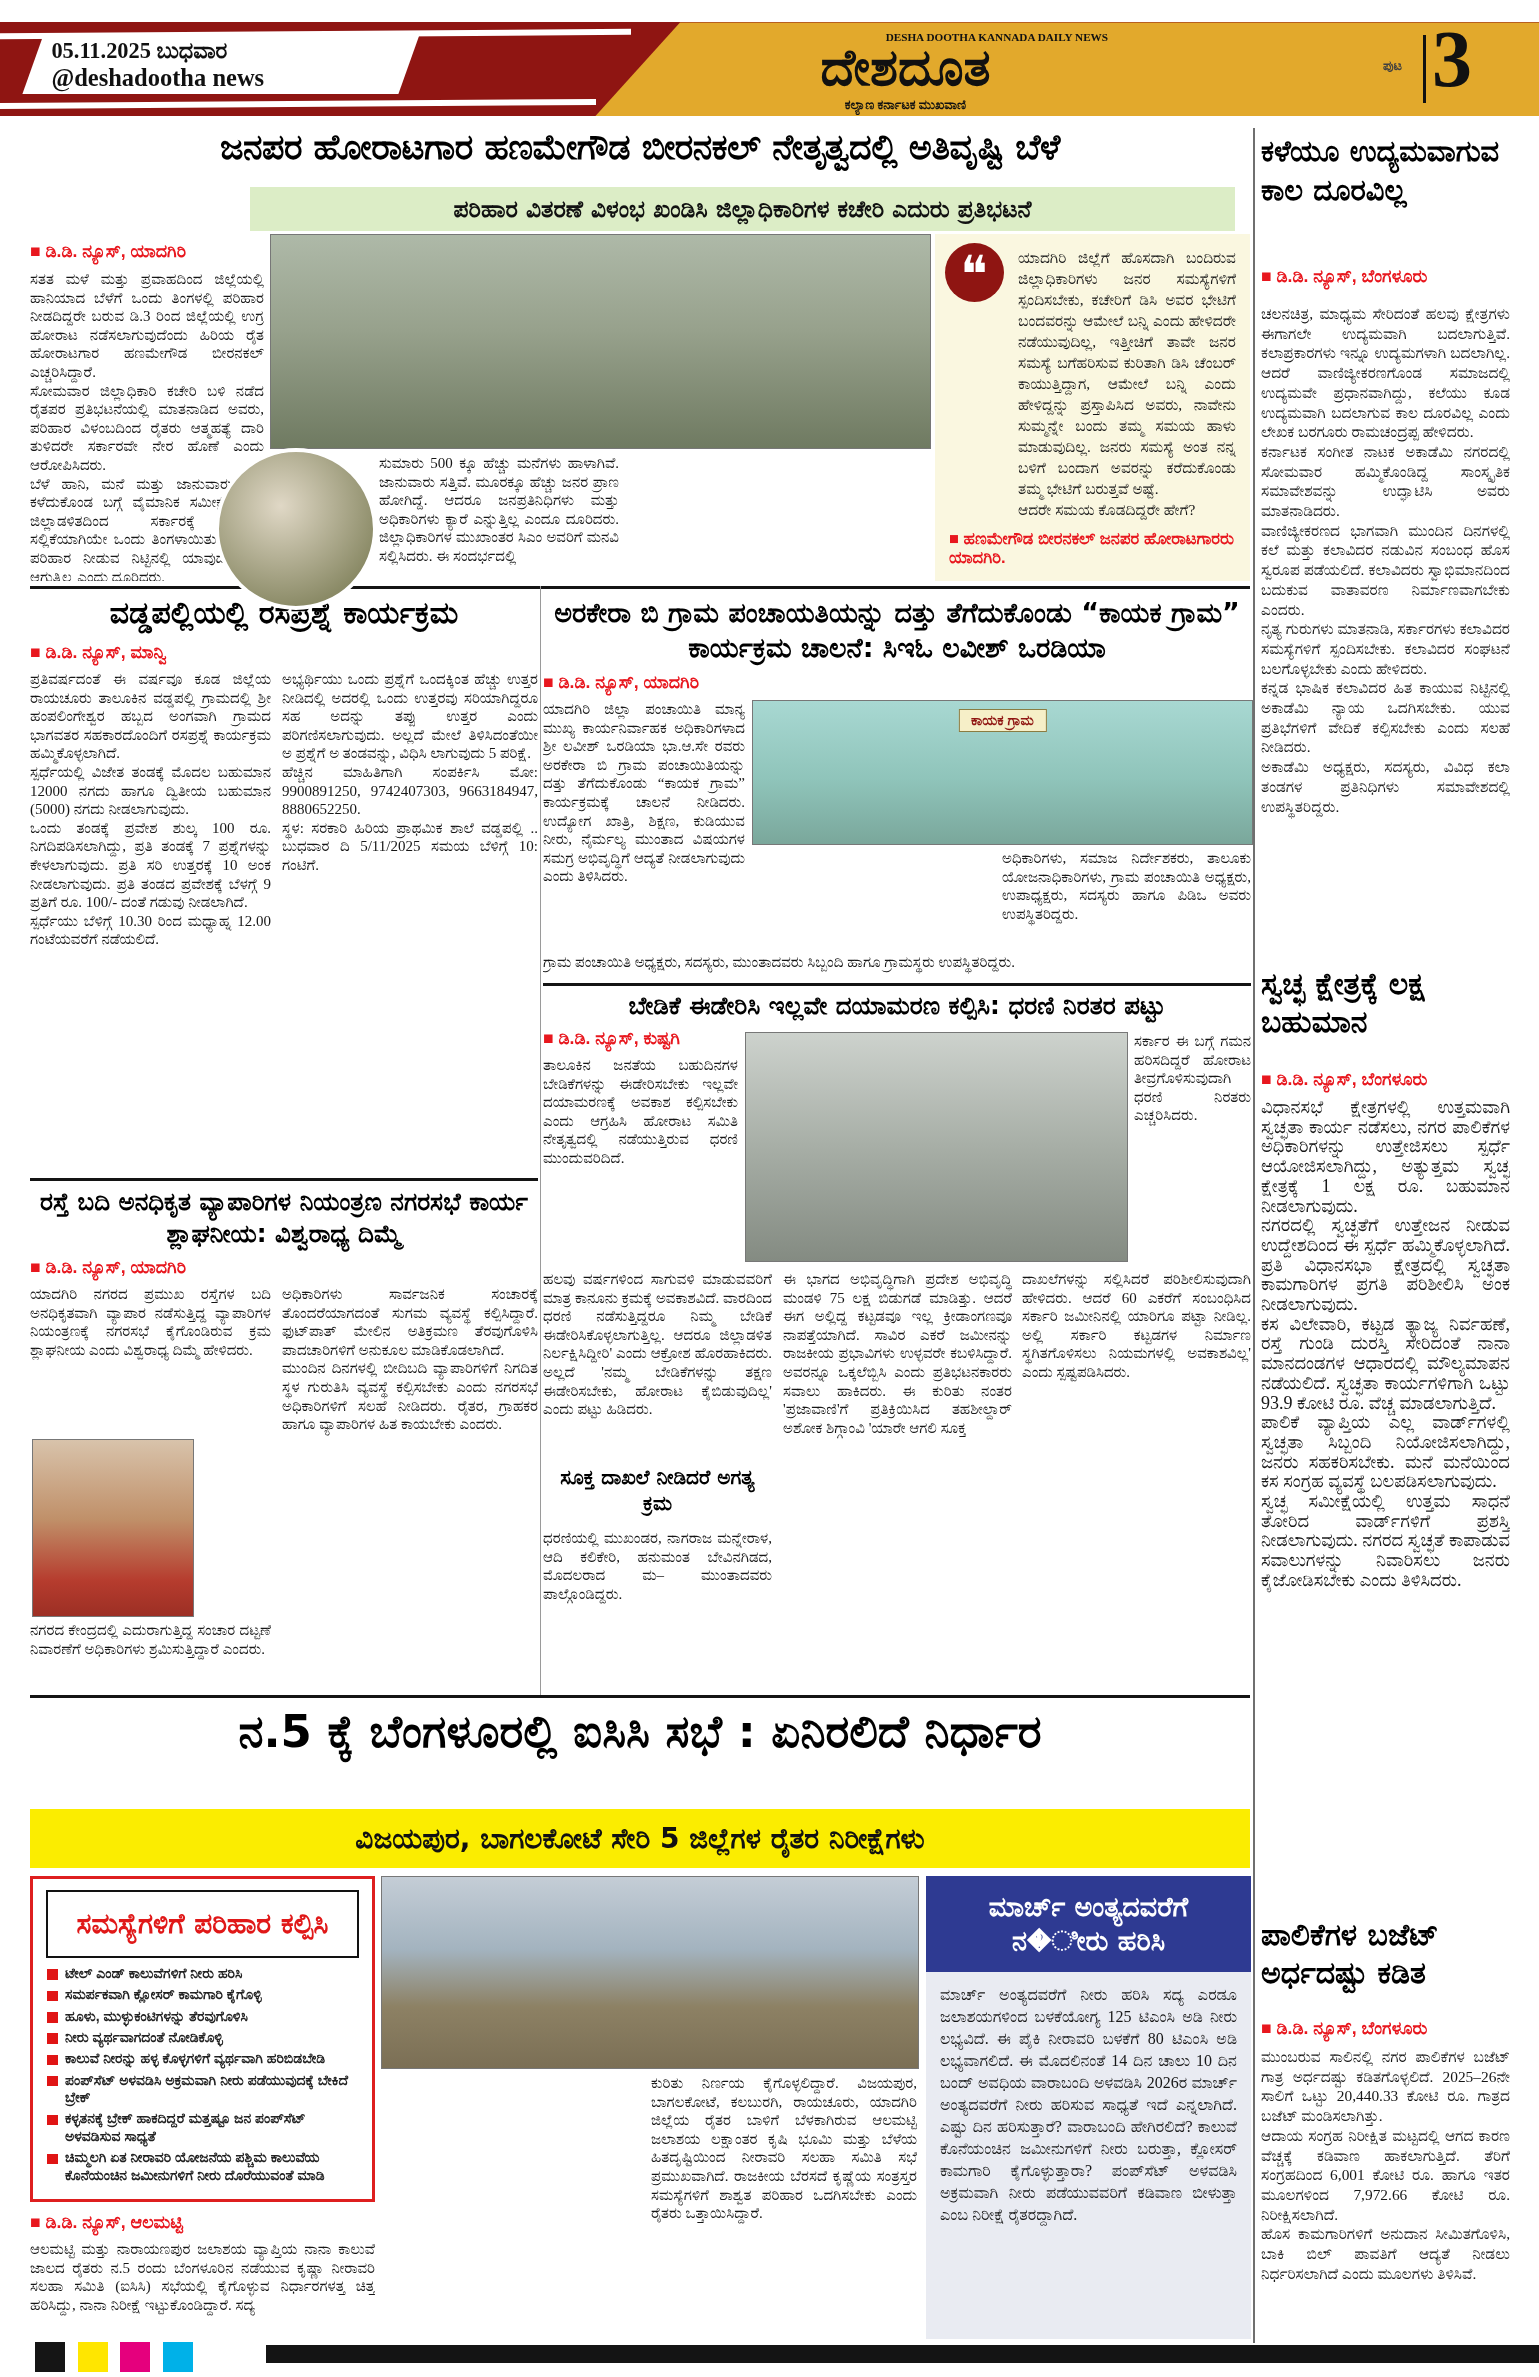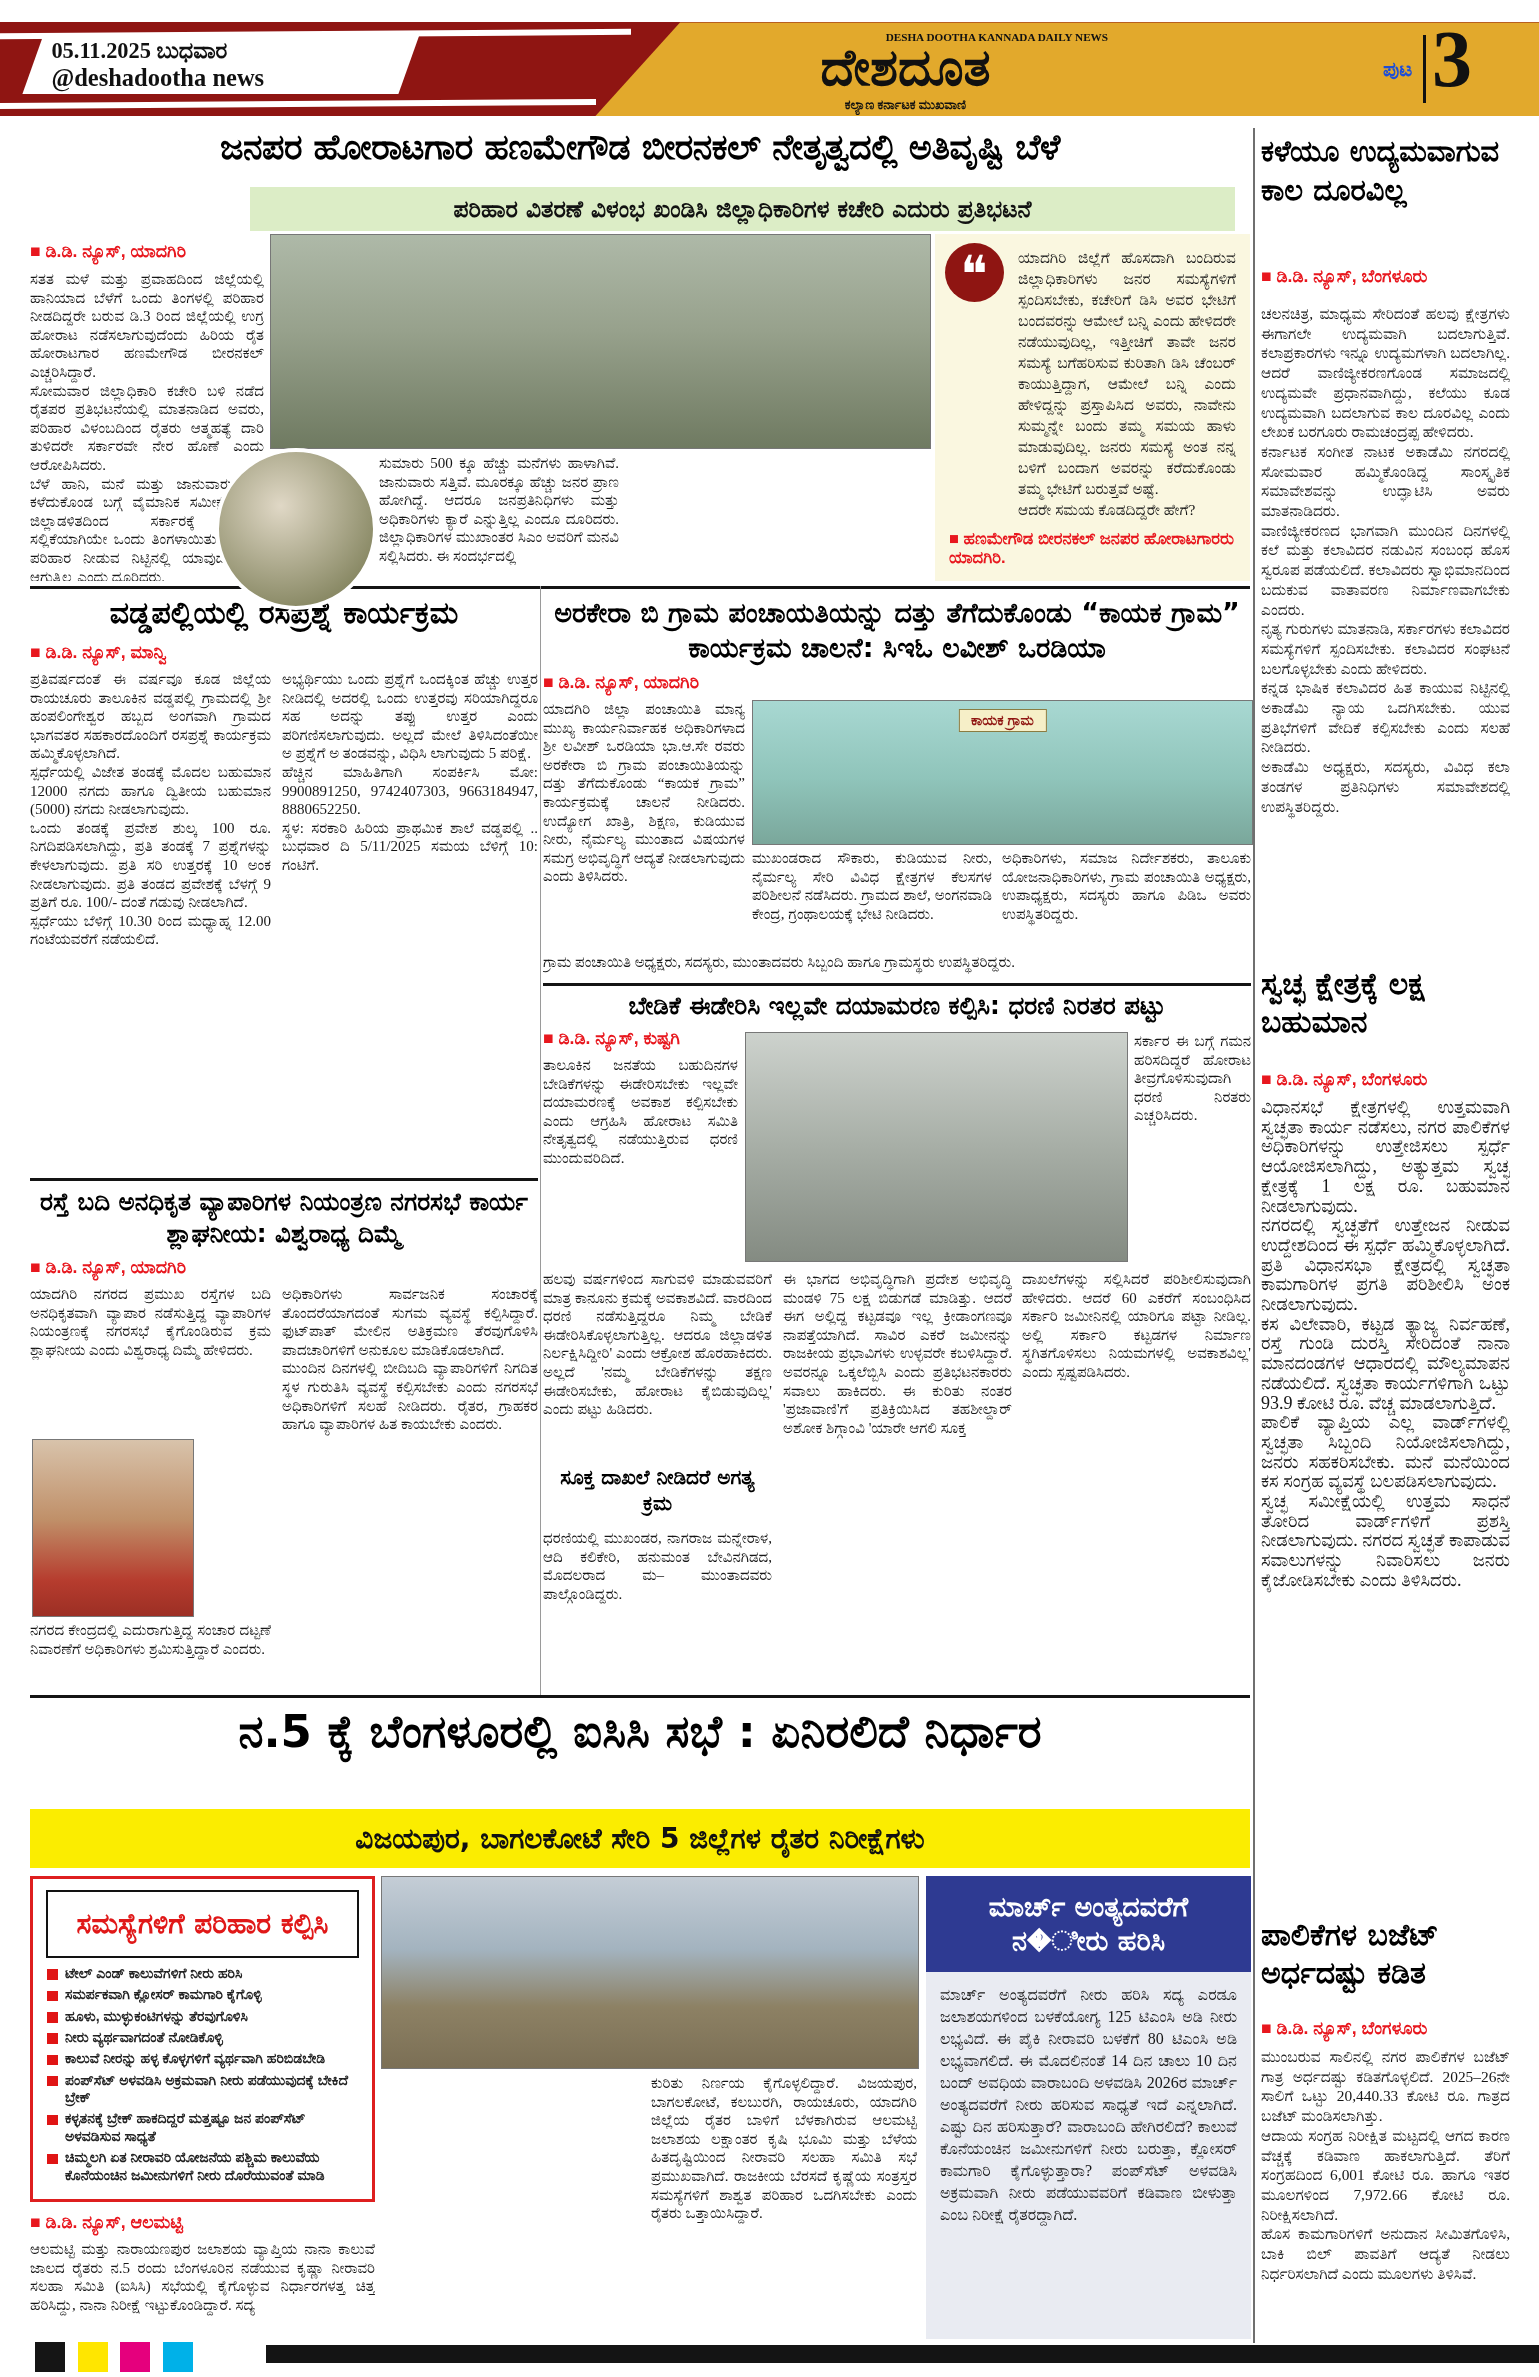--- a/index.html
+++ b/index.html
@@ -28,21 +28,21 @@
 
   <div class="abs" style="left:22.4px;top:35px;width:397px;height:59px;background:#ffffff;clip-path:polygon(21px 0,100% 0,calc(100% - 21px) 100%,0 100%);padding:3.2px 0 0 29px;box-sizing:border-box;">
     <div style="font-size:22.4px;font-weight:bold;color:#111;">05.11.2025 ಬುಧವಾರ</div>
     <div style="font-size:24.5px;font-weight:bold;color:#111;">@deshadootha news</div>
   </div>
 
   <div class="abs" style="left:703px;top:31px;width:405px;text-align:right;font-size:11.2px;font-weight:bold;color:#111;">DESHA DOOTHA KANNADA DAILY NEWS</div>
   <div class="abs" style="left:703px;top:40px;width:405px;text-align:center;font-size:51px;font-weight:900;color:#111;line-height:1.1;">ದೇಶದೂತ</div>
   <div class="abs" style="left:703px;top:98px;width:405px;text-align:center;font-size:12.8px;font-weight:bold;color:#111;">ಕಲ್ಯಾಣ ಕರ್ನಾಟಕ ಮುಖವಾಣಿ</div>
 
-  <div class="abs" style="left:1383px;top:58px;font-size:20px;font-weight:bold;color:#1d4ed8;">ಪುಟ</div>
+  <div class="abs" style="left:1383px;top:58px;font-size:13px;font-weight:bold;color:#404040;">ಪುಟ</div>
   <div class="abs" style="left:1423px;top:35px;width:3.2px;height:68px;background:#111;"></div>
   <div class="abs" style="left:1432px;top:19px;font-size:80px;font-weight:bold;color:#111;line-height:1;">3</div>
 
   <div class="abs headline" style="left:30px;top:127px;width:1220px;font-size:35px;text-align:center;white-space:nowrap;letter-spacing:-0.5px;">ಜನಪರ ಹೋರಾಟಗಾರ ಹಣಮೇಗೌಡ ಬೀರನಕಲ್ ನೇತೃತ್ವದಲ್ಲಿ ಅತಿವೃಷ್ಟಿ ಬೆಳೆ</div>
   <div class="abs" style="left:250px;top:187px;width:985px;height:44px;line-height:44px;background:#dcedc6;text-align:center;font-size:23.4px;font-weight:bold;color:#111;font-family:'DejaVu Sans',sans-serif;">ಪರಿಹಾರ ವಿತರಣೆ ವಿಳಂಭ ಖಂಡಿಸಿ ಜಿಲ್ಲಾಧಿಕಾರಿಗಳ ಕಚೇರಿ ಎದುರು ಪ್ರತಿಭಟನೆ</div>
 
   <div class="abs byline" style="left:30px;top:241px;width:319px;">■ ಡಿ.ಡಿ. ನ್ಯೂಸ್, ಯಾದಗಿರಿ</div>
   <div class="abs body-text" style="left:30px;top:270px;width:234px;height:311px;">ಸತತ ಮಳೆ ಮತ್ತು ಪ್ರವಾಹದಿಂದ ಜಿಲ್ಲೆಯಲ್ಲಿ ಹಾನಿಯಾದ ಬೆಳೆಗೆ ಒಂದು ತಿಂಗಳಲ್ಲಿ ಪರಿಹಾರ ನೀಡದಿದ್ದರೇ ಬರುವ ಡಿ.3 ರಿಂದ ಜಿಲ್ಲೆಯಲ್ಲಿ ಉಗ್ರ ಹೋರಾಟ ನಡೆಸಲಾಗುವುದೆಂದು ಹಿರಿಯ ರೈತ ಹೋರಾಟಗಾರ ಹಣಮೇಗೌಡ ಬೀರನಕಲ್ ಎಚ್ಚರಿಸಿದ್ದಾರೆ.
 ಸೋಮವಾರ ಜಿಲ್ಲಾಧಿಕಾರಿ ಕಚೇರಿ ಬಳಿ ನಡೆದ ರೈತಪರ ಪ್ರತಿಭಟನೆಯಲ್ಲಿ ಮಾತನಾಡಿದ ಅವರು, ಪರಿಹಾರ ವಿಳಂಬದಿಂದ ರೈತರು ಆತ್ಮಹತ್ಯೆ ದಾರಿ ತುಳಿದರೇ ಸರ್ಕಾರವೇ ನೇರ ಹೊಣೆ ಎಂದು ಆರೋಪಿಸಿದರು.
 ಬೆಳೆ ಹಾನಿ, ಮನೆ ಮತ್ತು ಜಾನುವಾರುಗಳನ್ನು ಕಳೆದುಕೊಂಡ ಬಗ್ಗೆ ವೈಮಾನಿಕ ಸಮೀಕ್ಷೆ ಮತ್ತು ಜಿಲ್ಲಾಡಳಿತದಿಂದ ಸರ್ಕಾರಕ್ಕೆ ವರದಿ ಸಲ್ಲಿಕೆಯಾಗಿಯೇ ಒಂದು ತಿಂಗಳಾಯಿತು. ಆದರೂ ಪರಿಹಾರ ನೀಡುವ ನಿಟ್ಟಿನಲ್ಲಿ ಯಾವುದೇ ಕ್ರಮ ಆಗುತ್ತಿಲ್ಲ ಎಂದು ದೂರಿದರು.</div>
@@ -73,21 +73,20 @@
   <div class="abs body-text" style="left:282px;top:670px;width:256px;height:498px;">ಅಭ್ಯರ್ಥಿಯು ಒಂದು ಪ್ರಶ್ನೆಗೆ ಒಂದಕ್ಕಿಂತ ಹೆಚ್ಚು ಉತ್ತರ ನೀಡಿದಲ್ಲಿ ಅದರಲ್ಲಿ ಒಂದು ಉತ್ತರವು ಸರಿಯಾಗಿದ್ದರೂ ಸಹ ಅದನ್ನು ತಪ್ಪು ಉತ್ತರ ಎಂದು ಪರಿಗಣಿಸಲಾಗುವುದು. ಅಲ್ಲದೆ ಮೇಲೆ ತಿಳಿಸಿದಂತೆಯೀ ಅ ಪ್ರಶ್ನೆಗೆ ಅ ತಂಡವನ್ನು, ವಿಧಿಸಿ ಲಾಗುವುದು 5 ಪರಿಕ್ಷೆ.
 ಹೆಚ್ಚಿನ ಮಾಹಿತಿಗಾಗಿ ಸಂಪರ್ಕಿಸಿ ಮೋ: 9900891250, 9742407303, 9663184947, 8880652250.
 ಸ್ಥಳ: ಸರಕಾರಿ ಹಿರಿಯ ಪ್ರಾಥಮಿಕ ಶಾಲೆ ವಡ್ಡಪಲ್ಲಿ .. ಬುಧವಾರ ದಿ 5/11/2025 ಸಮಯ ಬೆಳಿಗ್ಗೆ 10: ಗಂಟಿಗೆ.</div>
 
   <div class="abs headline" style="left:543px;top:595px;width:708px;font-size:27px;line-height:1.3;text-align:center;">ಅರಕೇರಾ ಬಿ ಗ್ರಾಮ ಪಂಚಾಯತಿಯನ್ನು ದತ್ತು ತೆಗೆದುಕೊಂಡು “ಕಾಯಕ ಗ್ರಾಮ” ಕಾರ್ಯಕ್ರಮ ಚಾಲನೆ: ಸಿಇಓ ಲವೀಶ್ ಒರಡಿಯಾ</div>
   <div class="abs byline" style="left:543px;top:672px;width:319px;">■ ಡಿ.ಡಿ. ನ್ಯೂಸ್, ಯಾದಗಿರಿ</div>
   <div class="abs body-text" style="left:543px;top:700px;width:202px;height:249px;">ಯಾದಗಿರಿ ಜಿಲ್ಲಾ ಪಂಚಾಯಿತಿ ಮಾನ್ಯ ಮುಖ್ಯ ಕಾರ್ಯನಿರ್ವಾಹಕ ಅಧಿಕಾರಿಗಳಾದ ಶ್ರೀ ಲವೀಶ್ ಒರಡಿಯಾ ಭಾ.ಆ.ಸೇ ರವರು ಅರಕೇರಾ ಬಿ ಗ್ರಾಮ ಪಂಚಾಯಿತಿಯನ್ನು ದತ್ತು ತೆಗೆದುಕೊಂಡು “ಕಾಯಕ ಗ್ರಾಮ” ಕಾರ್ಯಕ್ರಮಕ್ಕೆ ಚಾಲನೆ ನೀಡಿದರು. ಉದ್ಯೋಗ ಖಾತ್ರಿ, ಶಿಕ್ಷಣ, ಕುಡಿಯುವ ನೀರು, ನೈರ್ಮಲ್ಯ ಮುಂತಾದ ವಿಷಯಗಳ ಸಮಗ್ರ ಅಭಿವೃದ್ಧಿಗೆ ಆದ್ಯತೆ ನೀಡಲಾಗುವುದು ಎಂದು ತಿಳಿಸಿದರು.</div>
   <div class="abs photo" style="left:752px;top:700px;width:499px;height:143px;background:linear-gradient(180deg,#a8d8d2 0%,#8fc4ba 55%,#7aa79b 100%);border:0.5px solid #777;">
     <div style="position:absolute;left:50%;top:7.5px;transform:translateX(-50%);background:#f6efc8;color:#8f1512;font-weight:bold;font-size:14px;padding:2.1px 11.7px;border:1.1px solid #8a7c42;font-family:'Liberation Sans',sans-serif;">ಕಾಯಕ ಗ್ರಾಮ</div>
   </div>
-  <div class="abs body-text" style="left:752px;top:849px;width:240px;height:99px;">ಮುಖಂಡರಾದ ಸೌಕಾರು, ಕುಡಿಯುವ ನೀರು, ನೈರ್ಮಲ್ಯ ಸೇರಿ ವಿವಿಧ ಕ್ಷೇತ್ರಗಳ ಕೆಲಸಗಳ ಪರಿಶೀಲನೆ ನಡೆಸಿದರು. ಗ್ರಾಮದ ಶಾಲೆ, ಅಂಗನವಾಡಿ ಕೇಂದ್ರ, ಗ್ರಂಥಾಲಯಕ್ಕೆ ಭೇಟಿ ನೀಡಿದರು.</div>
   <div class="abs body-text" style="left:1002px;top:849px;width:249px;height:99px;">ಅಧಿಕಾರಿಗಳು, ಸಮಾಜ ನಿರ್ದೇಶಕರು, ತಾಲೂಕು ಯೋಜನಾಧಿಕಾರಿಗಳು, ಗ್ರಾಮ ಪಂಚಾಯಿತಿ ಅಧ್ಯಕ್ಷರು, ಉಪಾಧ್ಯಕ್ಷರು, ಸದಸ್ಯರು ಹಾಗೂ ಪಿಡಿಒ ಅವರು ಉಪಸ್ಥಿತರಿದ್ದರು.</div>
   <div class="abs body-text" style="left:543px;top:953px;width:708px;height:22.4px;">ಗ್ರಾಮ ಪಂಚಾಯಿತಿ ಅಧ್ಯಕ್ಷರು, ಸದಸ್ಯರು, ಮುಂತಾದವರು ಸಿಬ್ಬಂದಿ ಹಾಗೂ ಗ್ರಾಮಸ್ಥರು ಉಪಸ್ಥಿತರಿದ್ದರು.</div>
 
   <div class="abs rule" style="left:543px;top:983px;width:708px;height:2.7px;"></div>
 
   <div class="abs headline" style="left:543px;top:991px;width:708px;font-size:24.5px;text-align:center;white-space:nowrap;">ಬೇಡಿಕೆ ಈಡೇರಿಸಿ ಇಲ್ಲವೇ ದಯಾಮರಣ ಕಲ್ಪಿಸಿ: ಧರಣಿ ನಿರತರ ಪಟ್ಟು</div>
   <div class="abs byline" style="left:543px;top:1028px;width:319px;">■ ಡಿ.ಡಿ. ನ್ಯೂಸ್, ಕುಷ್ಟಗಿ</div>
   <div class="abs body-text" style="left:543px;top:1056px;width:195px;height:205px;">ತಾಲೂಕಿನ ಜನತೆಯ ಬಹುದಿನಗಳ ಬೇಡಿಕೆಗಳನ್ನು ಈಡೇರಿಸಬೇಕು ಇಲ್ಲವೇ ದಯಾಮರಣಕ್ಕೆ ಅವಕಾಶ ಕಲ್ಪಿಸಬೇಕು ಎಂದು ಆಗ್ರಹಿಸಿ ಹೋರಾಟ ಸಮಿತಿ ನೇತೃತ್ವದಲ್ಲಿ ನಡೆಯುತ್ತಿರುವ ಧರಣಿ ಮುಂದುವರಿದಿದೆ.</div>
   <div class="abs photo" style="left:745px;top:1032px;width:381px;height:228px;background:linear-gradient(180deg,#cdd2cd 0%,#a7aea6 50%,#848b82 100%);border:0.5px solid #777;"></div>
   <div class="abs body-text" style="left:1134px;top:1032px;width:117px;height:228px;">ಸರ್ಕಾರ ಈ ಬಗ್ಗೆ ಗಮನ ಹರಿಸದಿದ್ದರೆ ಹೋರಾಟ ತೀವ್ರಗೊಳಿಸುವುದಾಗಿ ಧರಣಿ ನಿರತರು ಎಚ್ಚರಿಸಿದರು.</div>

